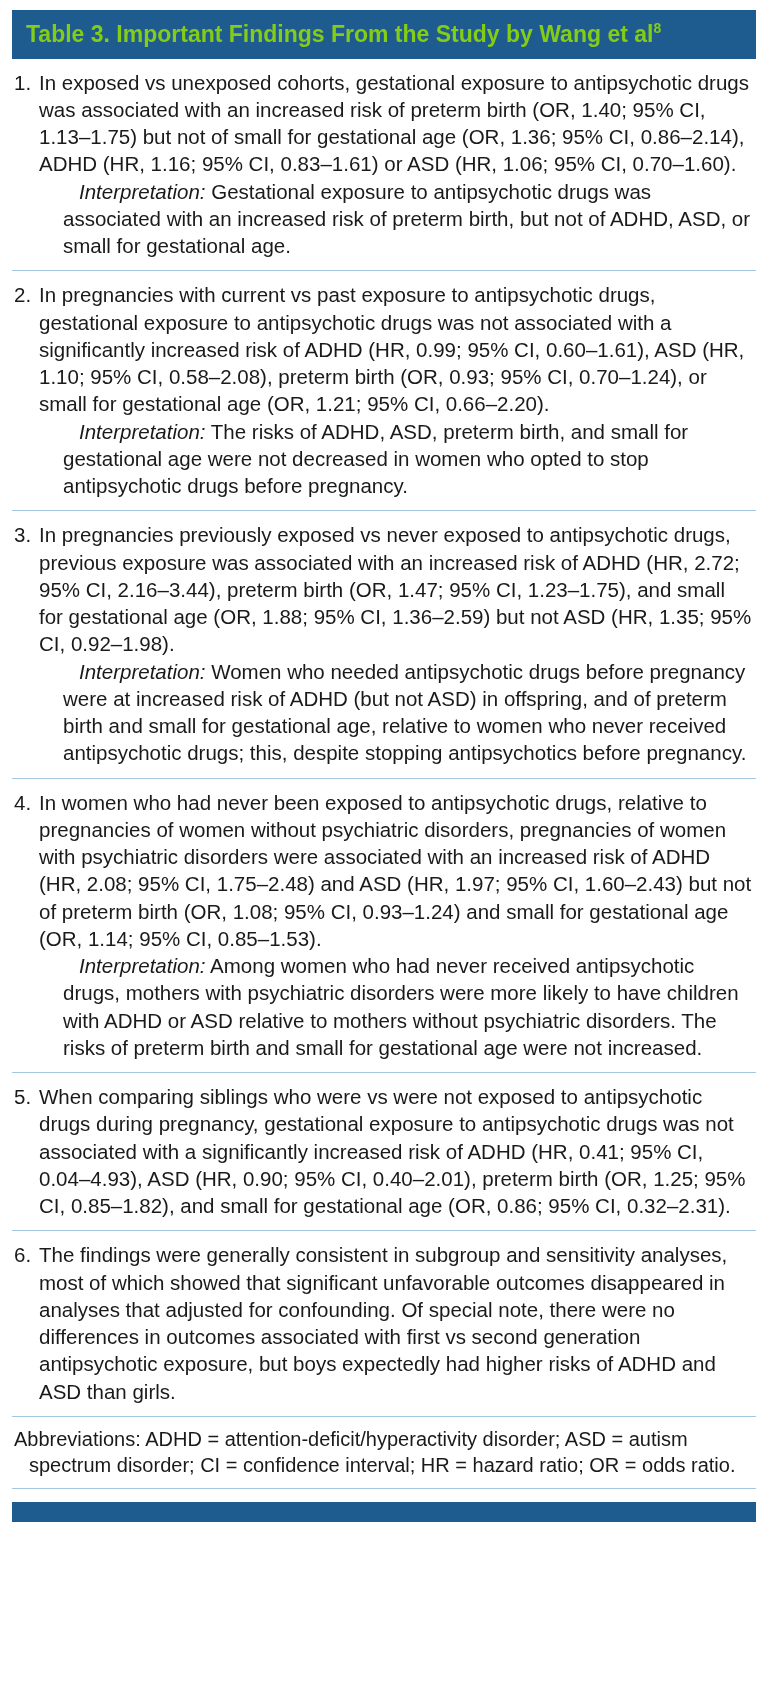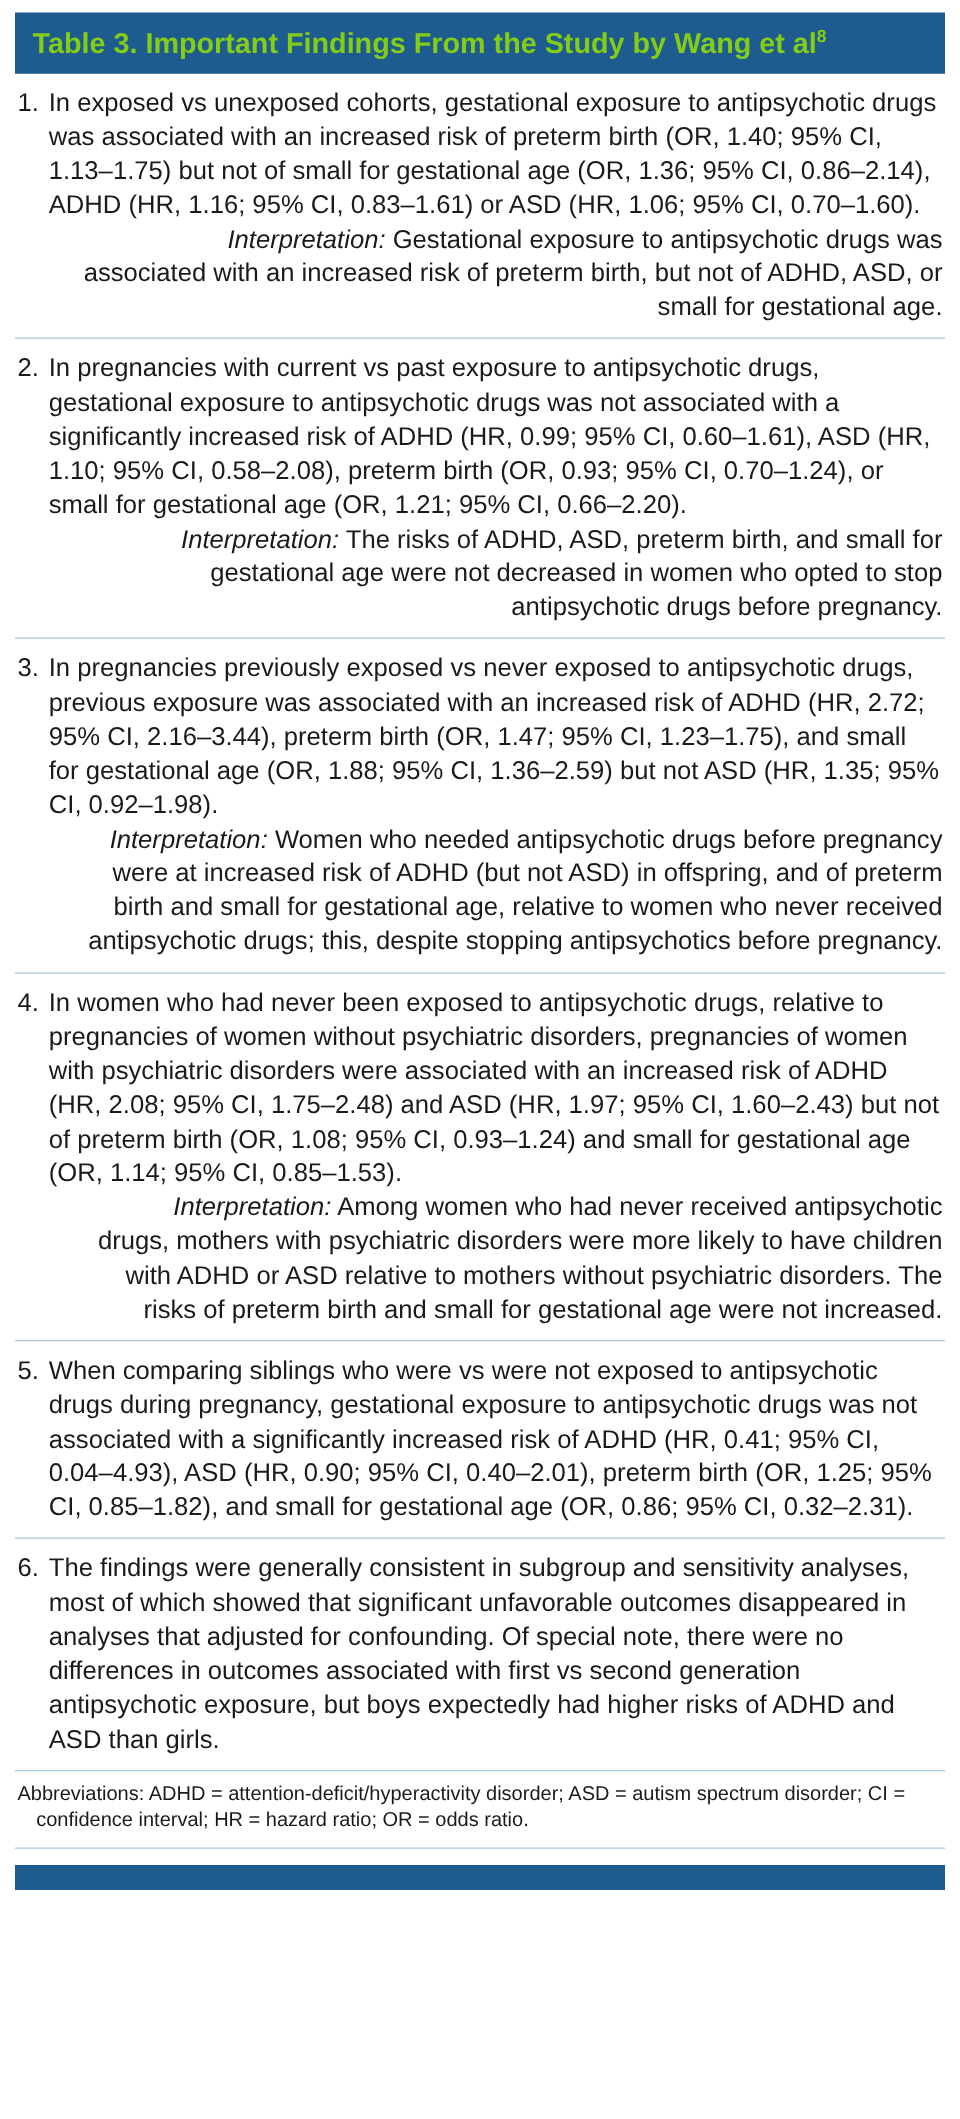--- a/index.html
+++ b/index.html
@@ -29,25 +29,24 @@
     padding: 10px 2px 11px 2px;
     border-bottom: 1px solid var(--rule, #a6c7e0);
     font-size: 20.5px;
     line-height: 1.33;
   }
   .num { flex: 0 0 25px; width: 25px; }
   .body { flex: 1; }
   .interp {
     margin-left: 24px;
     text-indent: 16px;
-    text-align: right;
   }
   .ilabel { font-style: italic; }
   .footer {
-    font-size: 16px;
+    font-size: 20px;
     line-height: 1.31;
     padding: 9px 2px 10px 2px;
     border-bottom: 1px solid var(--rule, #a6c7e0);
   }
   .footer p {
     padding-left: 15px;
     text-indent: -15px;
   }
   .bottom-bar {
     height: 20px;

